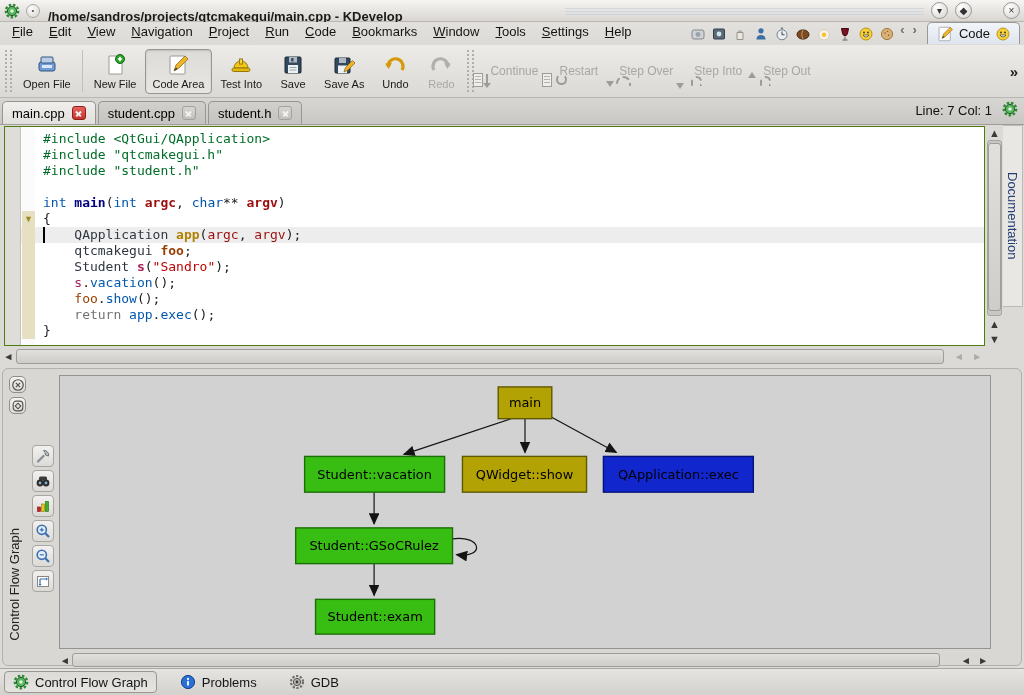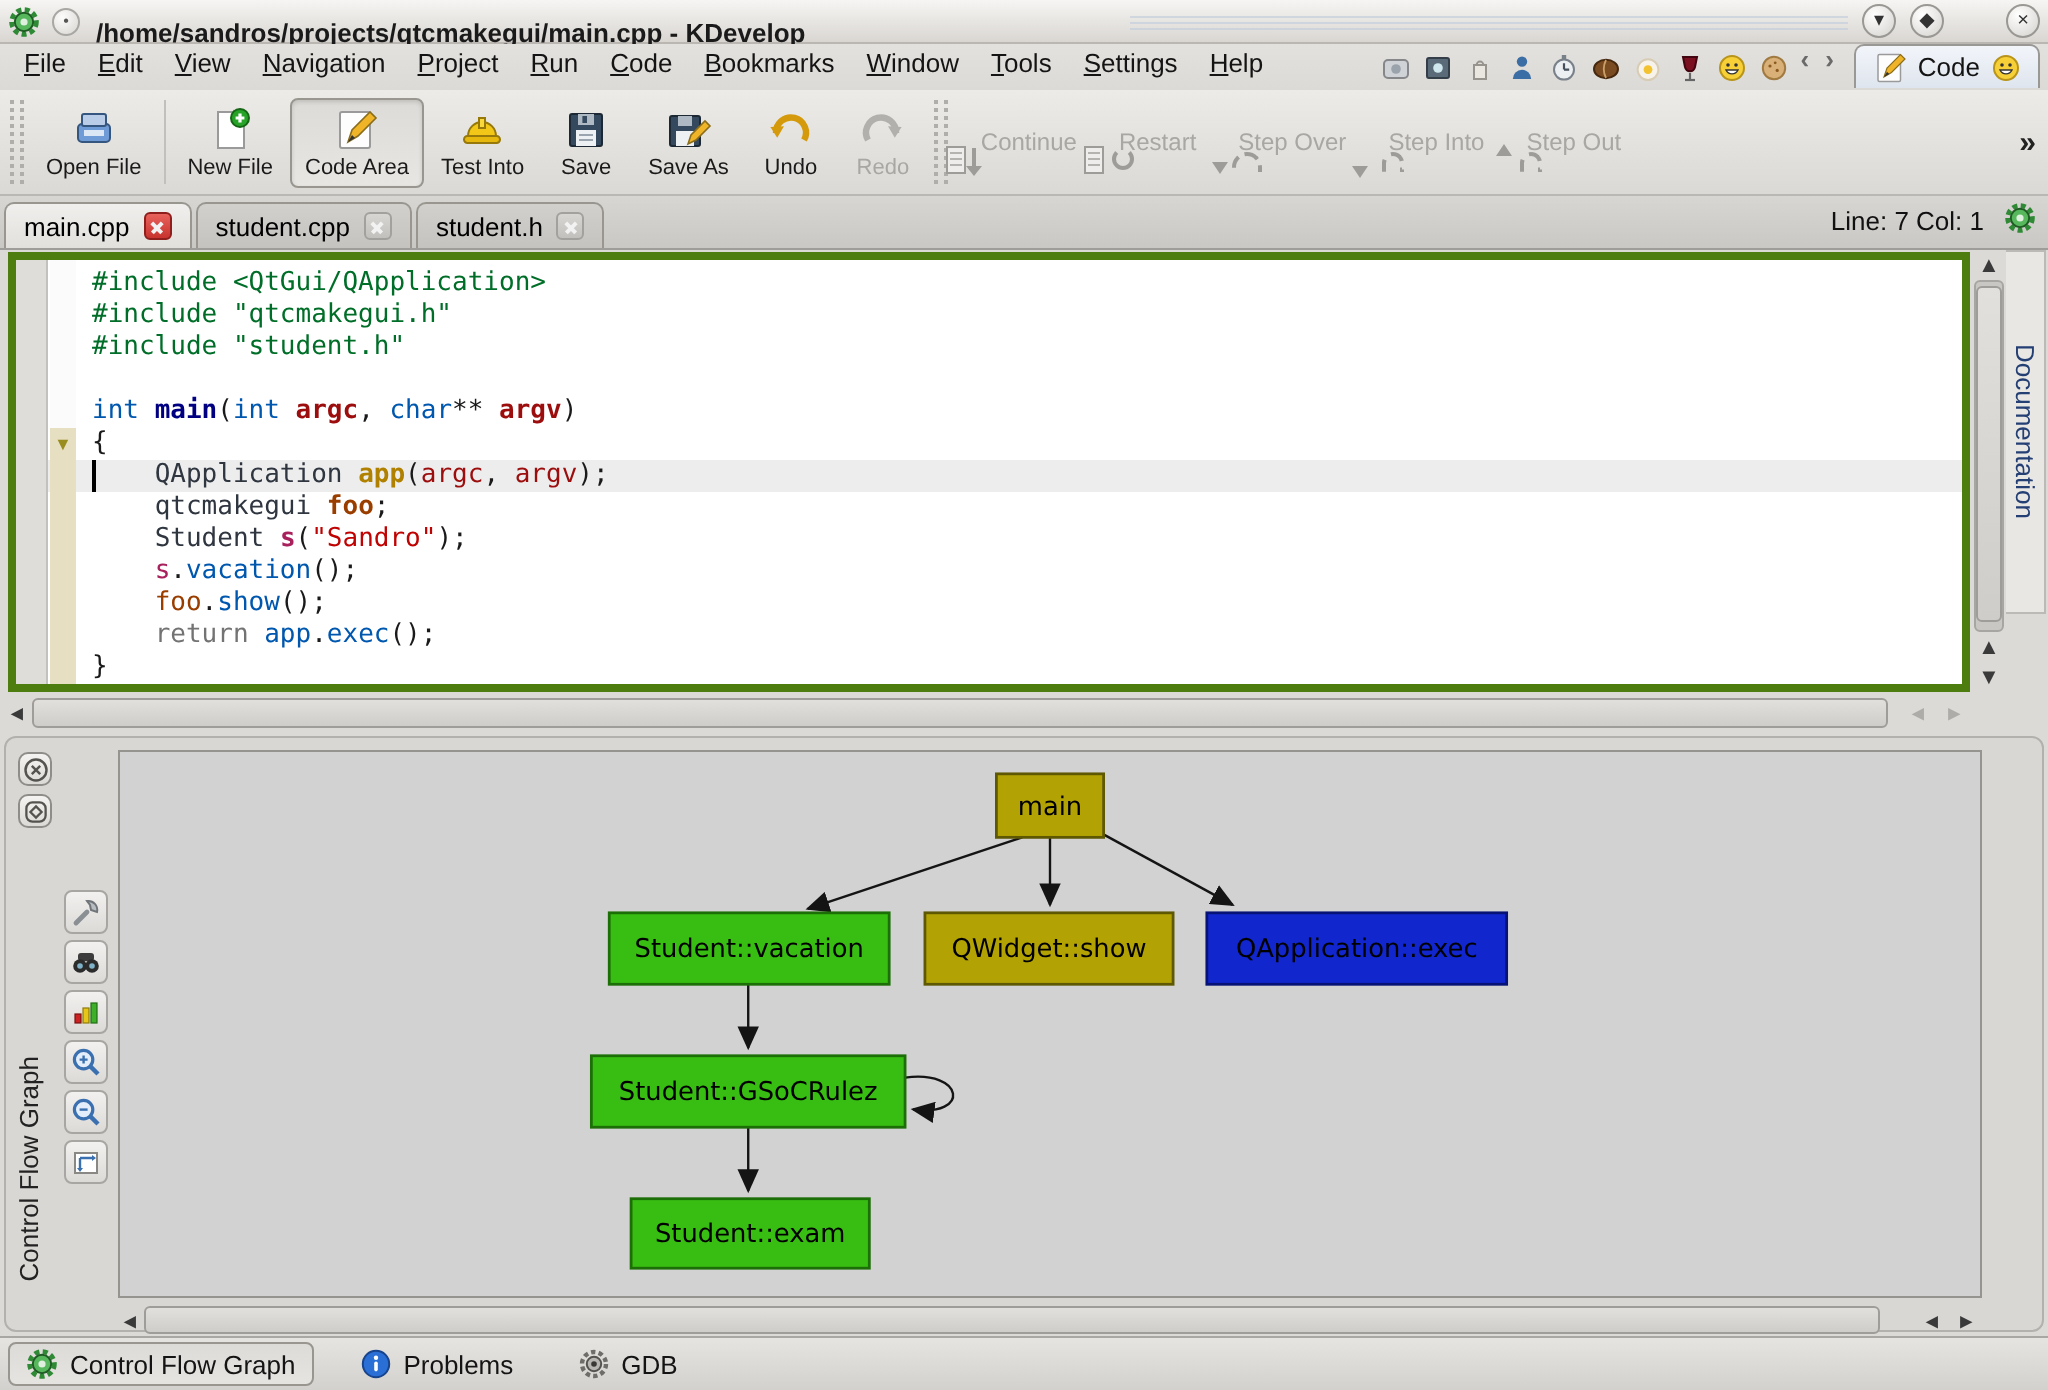--- a/index.html
+++ b/index.html
@@ -41,21 +41,21 @@
   .tabbar{position:absolute;left:0;top:98px;width:1024px;height:27px;background:linear-gradient(#d8d6d2,#cac8c4);border-bottom:1px solid #9f9d99;display:flex;align-items:flex-end;padding:0 2px;}
   .tab{height:23px;display:flex;align-items:flex-start;gap:7px;padding:4px 9px;font-size:13px;border:1px solid #98968f;border-bottom:none;border-radius:5px 5px 0 0;background:linear-gradient(#d2d0cc,#c5c3bf);margin-right:2px;}
   .tab.active{background:linear-gradient(#f0efed,#e2e0dc);}
   .tclose{width:14px;height:14px;border-radius:3px;position:relative;border:1px solid #a3a19d;background:linear-gradient(#d8d6d2,#c2c0bc);}
   .tab.active .tclose{background:linear-gradient(#e8625c,#c8332e);border-color:#8f1f1c;}
   .tclose:before,.tclose:after{content:"";position:absolute;left:2.5px;top:5.5px;width:7px;height:1.6px;background:#f2f2f2;transform:rotate(45deg);}
   .tclose:after{transform:rotate(-45deg);}
   .linecol{position:absolute;right:32px;top:5px;font-size:13px;color:#111;}
   .tb-gear{position:absolute;right:6px;top:3px;}
   
-  .editor{position:absolute;left:4px;top:126px;width:981px;height:220px;background:#fff;border:4px solid #4d7c0f;overflow:hidden;}
+  .editor{position:absolute;left:4px;top:126px;width:981px;height:220px;background:#fff;border:1px solid #4d7c0f;overflow:hidden;}
   .codelines{position:absolute;left:0;top:4px;right:0;}
   .cl{height:16px;line-height:16px;font-family:"DejaVu Sans Mono",monospace;font-size:13px;white-space:pre;padding-left:38px;color:#1a1a1a;}
   .cl.cur{background:#ededed;}
   .iconborder{position:absolute;left:0;top:0;bottom:0;width:16px;background:#dfddd9;border-right:1px solid #c3c1bd;}
   .foldcol{position:absolute;left:17px;top:0;bottom:0;width:13px;background:#fbfbfb;}
   .foldhl{position:absolute;left:17px;width:13px;background:#e6dfc2;}
   .foldtri{position:absolute;left:16px;width:15px;text-align:center;font-size:10px;color:#9a8d20;line-height:16px;}
   .cursor{position:absolute;left:38px;width:2px;height:16px;background:#000;}
   .prep{color:#006e28;}.dt{color:#0057ae;}.fn{color:#000080;font-weight:bold;}
   .pd{color:#9c0e0e;font-weight:bold;}.pu{color:#9c0e0e;}.ty{color:#2f3640;}

